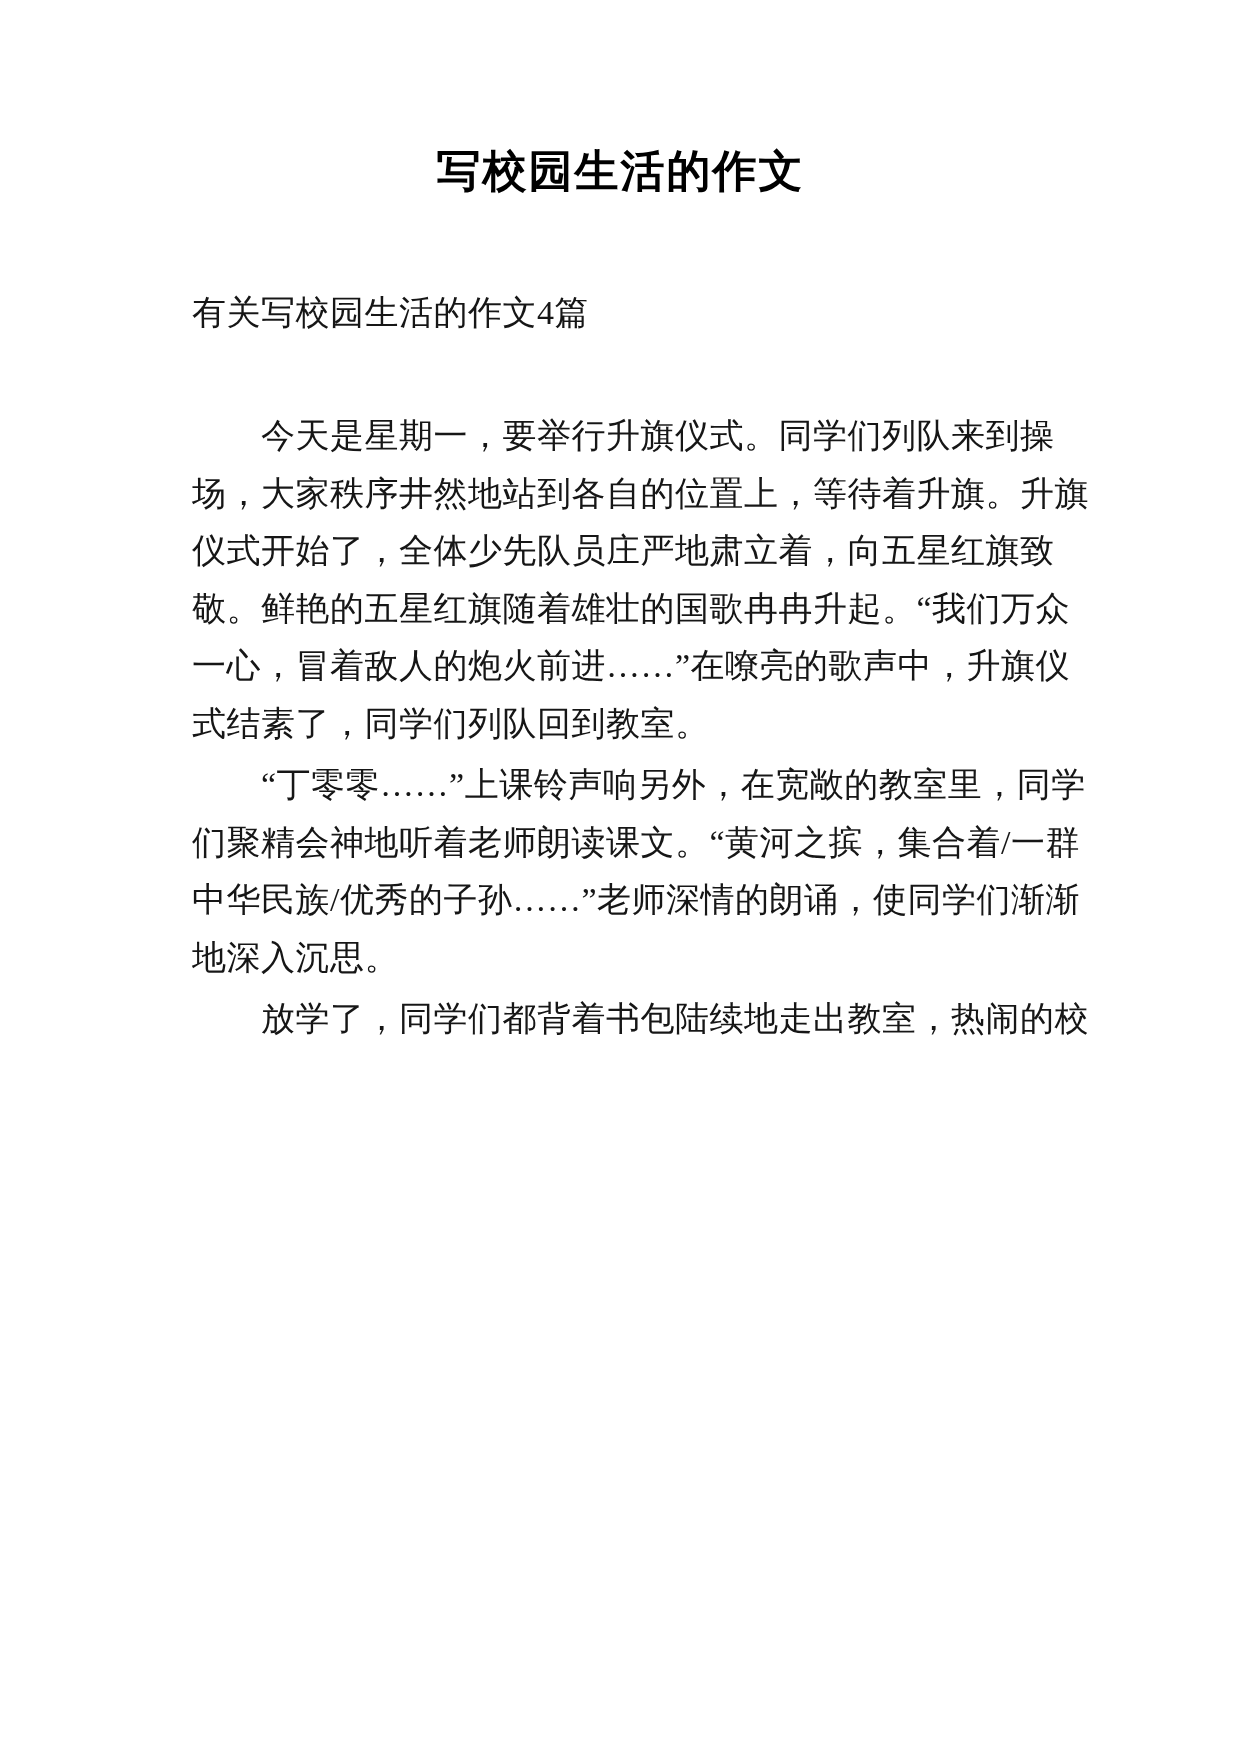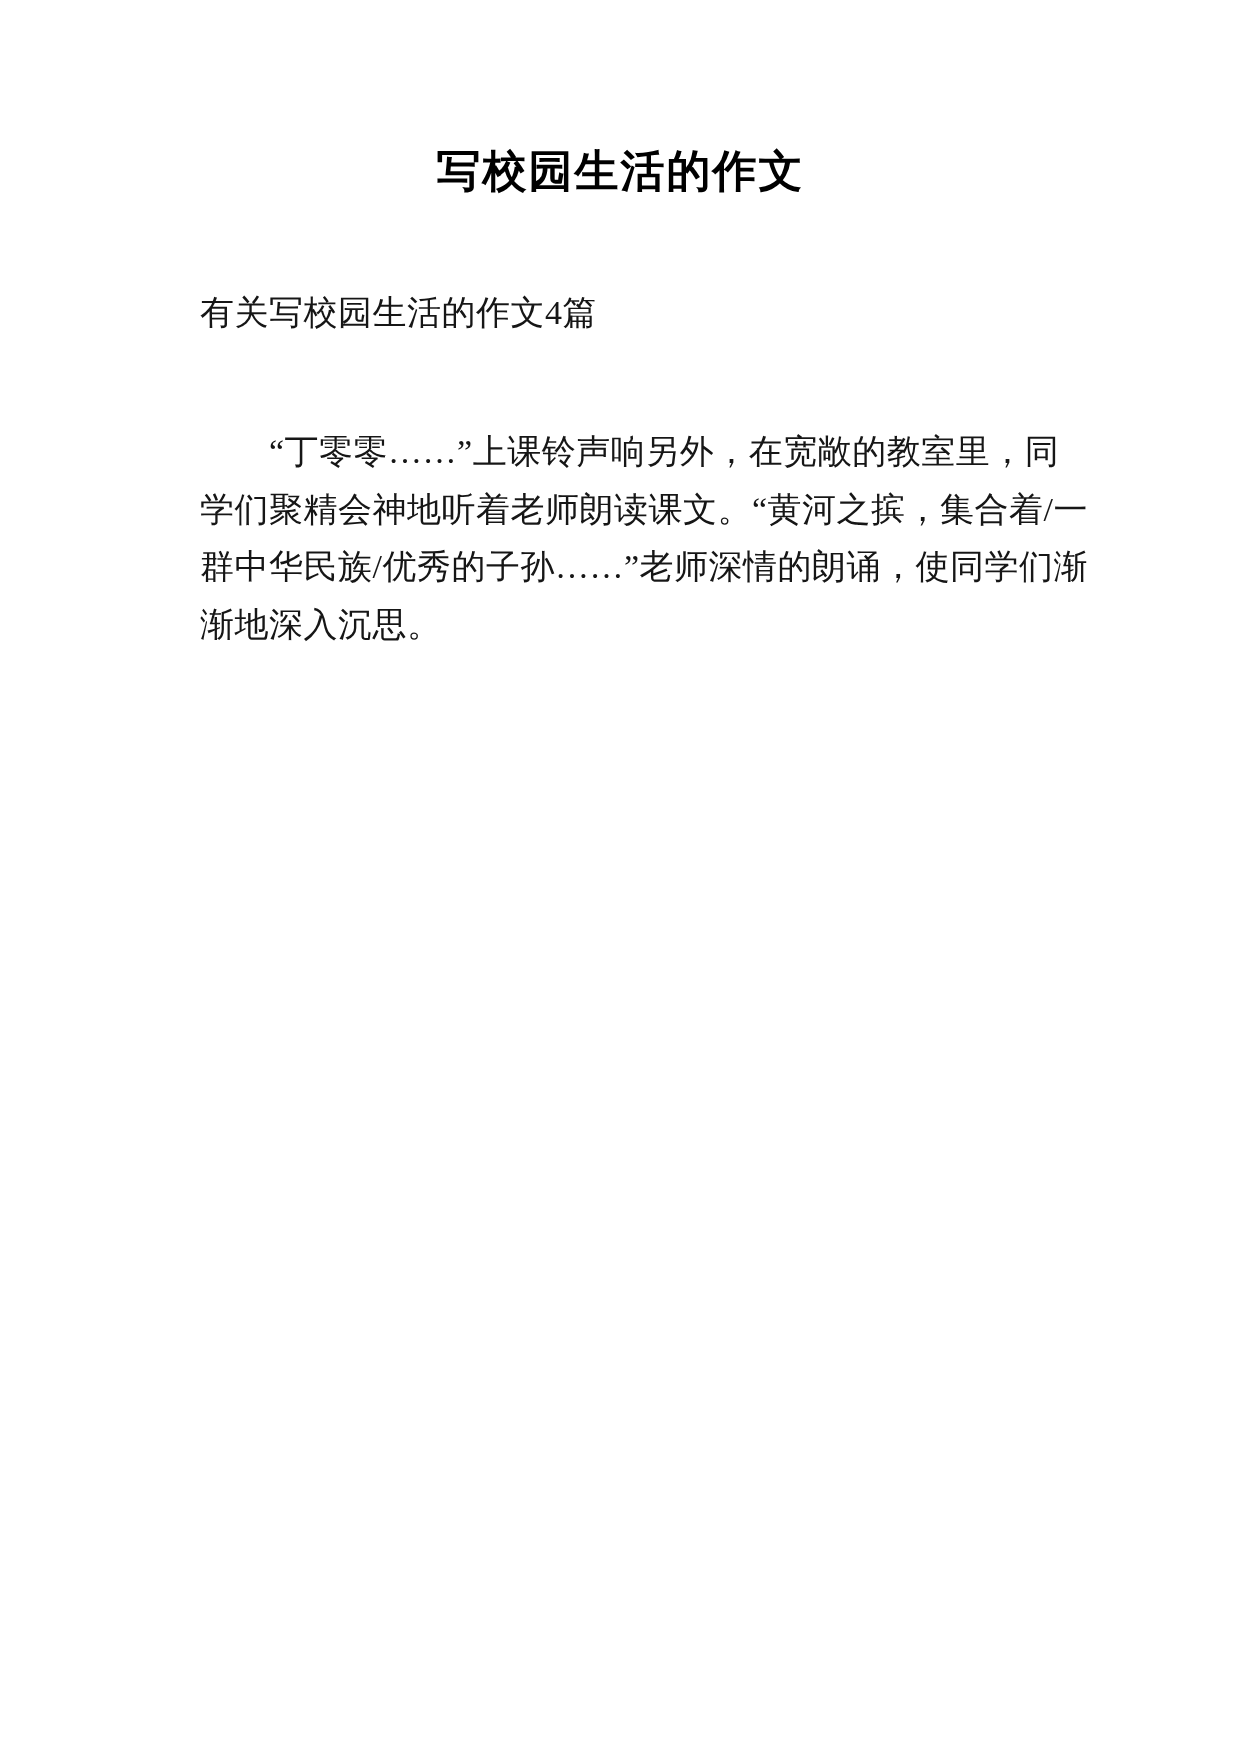--- a/index.html
+++ b/index.html
@@ -30,21 +30,21 @@
     margin: 82px 0 0 188px;
     width: 916px;
     font-family: "Liberation Serif", "DejaVu Serif", serif;
     font-size: 34px;
     line-height: 57.5px;
     letter-spacing: 0.5px;
     color: #161616;
     text-align: left;
   }
   .doc-body p {
-    margin: 12px;
+    margin: 4px;
     padding: 0;
   }
   p.indent {
     text-indent: 69px;
   }
   .blank-line {
     height: 57.5px;
   }
 </style>
 </head>
@@ -53,18 +53,20 @@
 <div class="page">
   <h1 class="doc-title">写校园生活的作文</h1>
 
   <div class="doc-body">
     <p>有关写校园生活的作文4篇</p>
 
     <div class="blank-line"></div>
 
 
 
+    <p class="indent">今天是星期一，要举行升旗仪式。同学们列队来到操场，大家秩序井然地站到各自的位置上，等待着升旗。升旗仪式开始了，全体少先队员庄严地肃立着，向五星红旗致敬。鲜艳的五星红旗随着雄壮的国歌冉冉升起。“我们万众一心，冒着敌人的炮火前进……”在嘹亮的歌声中，升旗仪式结素了，同学们列队回到教室。</p>
 
     <p class="indent">“丁零零……”上课铃声响另外，在宽敞的教室里，同学们聚精会神地听着老师朗读课文。“黄河之摈，集合着/一群中华民族/优秀的子孙……”老师深情的朗诵，使同学们渐渐地深入沉思。</p>
 
 
+    <p class="indent">放学了，同学们都背着书包陆续地走出教室，热闹的校</p>
   </div>
 </div>
 
 </body></html>

